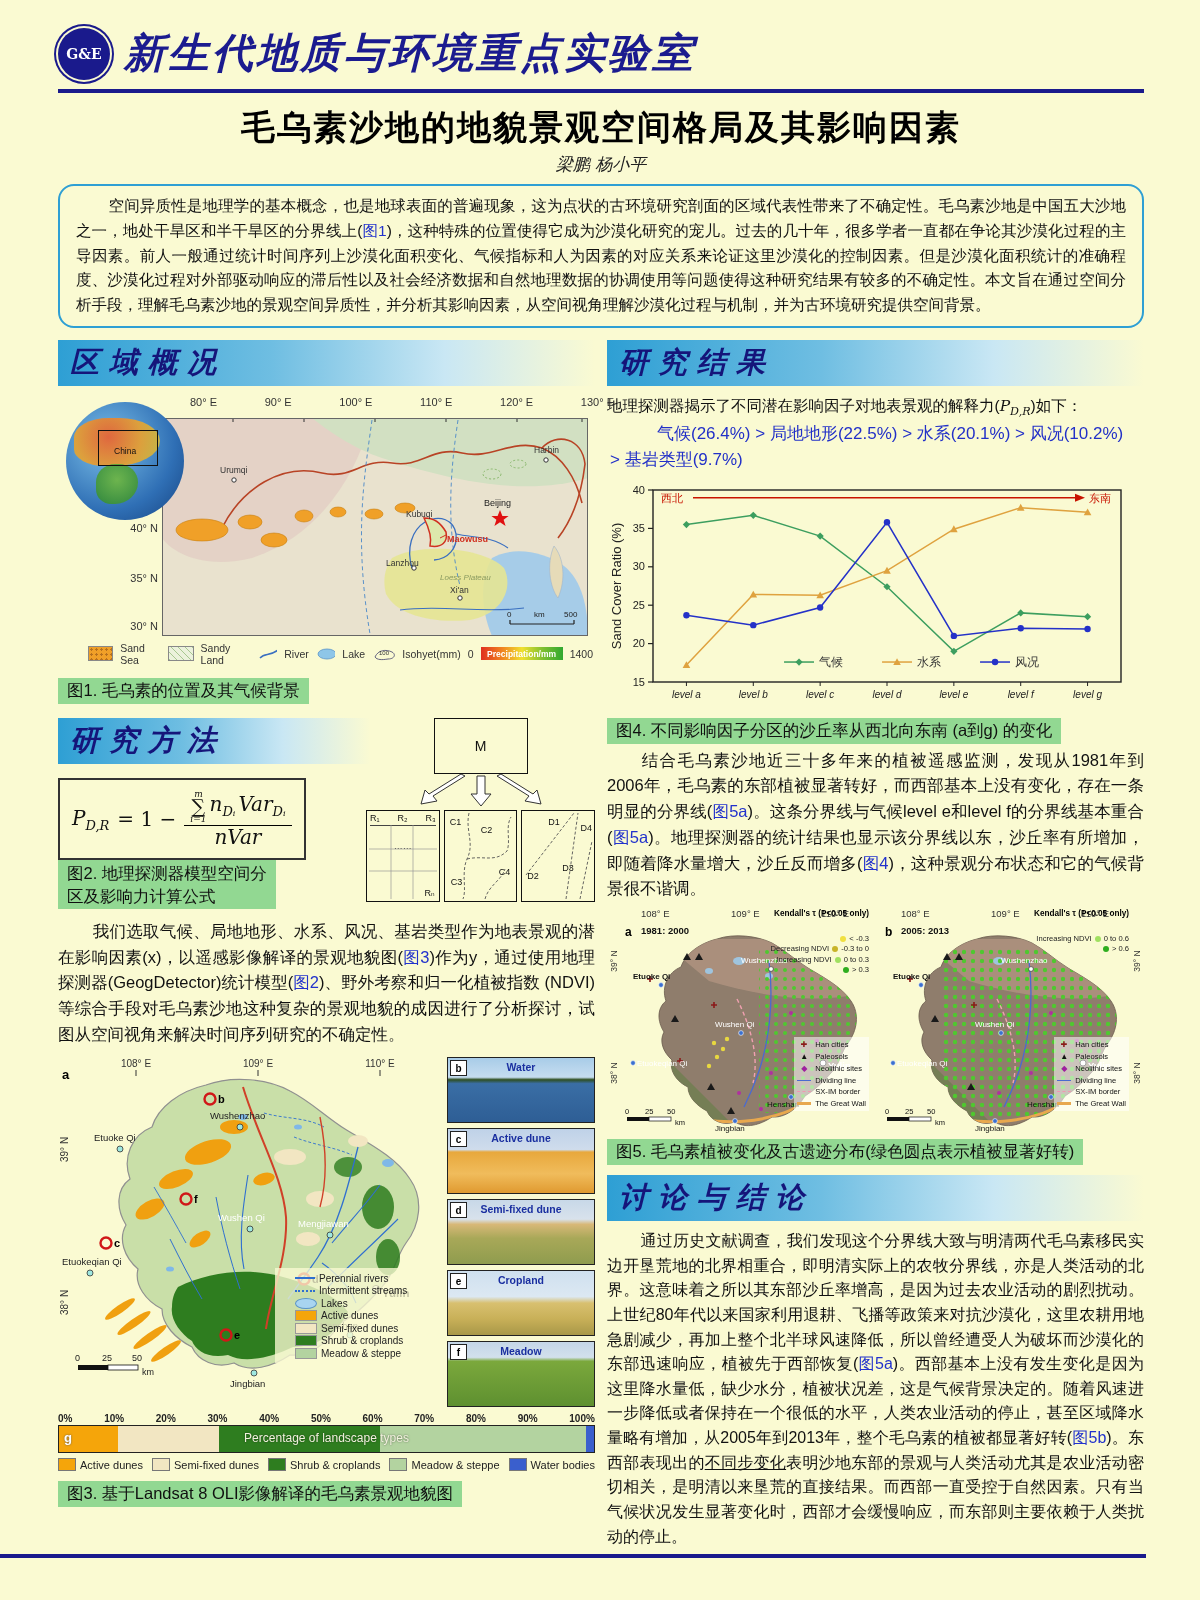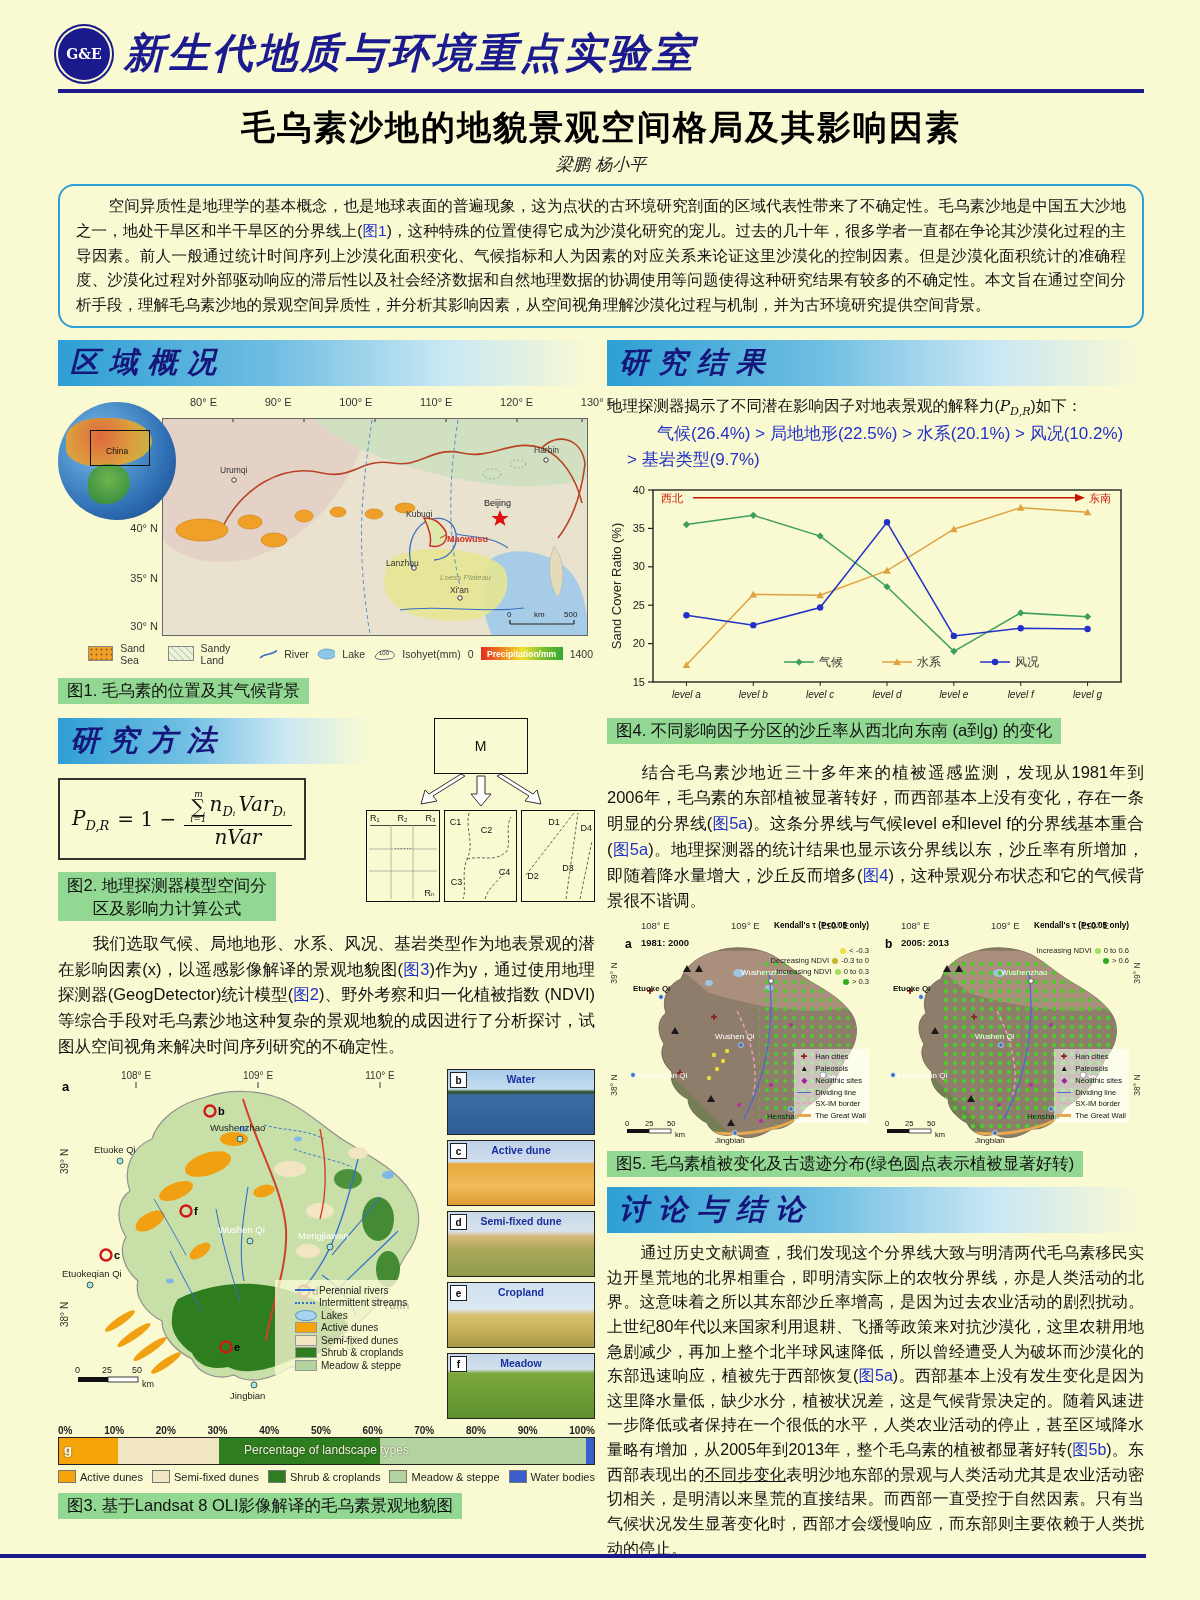--- a/index.html
+++ b/index.html
@@ -30,21 +30,21 @@
 
   .banner{height:46px;display:flex;align-items:center;padding-left:12px;margin-bottom:8px;
           background:linear-gradient(90deg,#2E9FD4 0%,#6FBEE2 40%,#C9E7F4 72%,rgba(250,250,210,0) 100%);
           font-family:"DejaVu Serif",serif;font-style:italic;font-weight:bold;font-size:29px;color:#15157A;letter-spacing:10px;}
   .banner.narrow{width:300px;}
 
   .capgreen{display:inline-block;background:#92D892;padding:2px 9px;font-size:16.5px;color:#101010;}
 
   
   .fig1{position:relative;height:272px;margin-top:4px;}
-  .globe{position:absolute;left:0;top:8px;width:118px;height:118px;border-radius:50%;
+  .globe{position:absolute;left:8px;top:8px;width:118px;height:118px;border-radius:50%;
          background:radial-gradient(circle at 35% 35%,#7CC0E8,#2F6FB5 62%,#16427F);overflow:hidden;text-align:center;}
   .globe .land1{position:absolute;left:8px;top:16px;width:86px;height:48px;border-radius:46% 54% 60% 40%;
          background:radial-gradient(circle at 40% 40%,#E86030,#E8A030 55%,#C8C040);opacity:.92;}
   .globe .land2{position:absolute;left:30px;top:62px;width:42px;height:40px;border-radius:50% 50% 60% 40%;
          background:radial-gradient(circle at 50% 40%,#70B840,#2E8830);opacity:.9;}
   .globe .frame{position:absolute;left:32px;top:28px;width:58px;height:34px;border:1.4px solid #111;}
   .globe .gl{position:absolute;left:48px;top:44px;font-size:8.5px;color:#111;}
   .f1-topticks{position:absolute;left:106px;top:2px;width:424px;display:flex;justify-content:space-between;padding:0 26px;font-size:11px;color:#333;}
   .f1-yticks{position:absolute;left:62px;top:26px;width:40px;height:218px;font-size:11px;color:#333;}
   .f1-yticks span{position:absolute;right:2px;}
@@ -61,21 +61,21 @@
   .methods-row{display:flex;gap:8px;margin-top:14px;}
   .m-left{width:300px;}
   .formula-box{border:2px solid #333;padding:10px 12px;margin-top:6px;display:inline-flex;align-items:center;gap:8px;
       font-family:"DejaVu Serif",serif;font-size:20px;font-style:italic;}
   .frac{display:inline-flex;flex-direction:column;align-items:center;line-height:1.1;}
   .frac .top{border-bottom:1.6px solid #000;padding:0 6px 2px;display:flex;align-items:center;gap:3px;}
   .sigma{display:inline-flex;flex-direction:column;align-items:center;font-style:normal;line-height:.9;}
   .sigma .s-sup,.sigma .s-sub{font-size:9px;font-style:italic;}
   .sigma .s-body{font-size:19px;}
   .fsub{vertical-align:sub;font-size:.65em;}
-  .fig2cap{margin-top:12px;text-align:center;line-height:1.35;}
+  .fig2cap{text-align:left;line-height:1.35;}
   .diagram{width:229px;position:relative;}
   .mbox{width:92px;height:54px;border:1.6px solid #111;margin:0 auto;display:flex;align-items:center;justify-content:center;font-size:14px;}
   .arrows{display:block;margin:0 auto;}
   .dia-row{display:flex;gap:4px;margin-top:2px;}
   .dbox{width:72px;height:90px;border:1.5px solid #111;position:relative;font-size:9px;background:#FAFAD2;}
   .dbox .hd{position:absolute;top:2px;left:3px;right:3px;display:flex;justify-content:space-between;border-bottom:1px solid #444;padding-bottom:2px;}
   .dbox .dots{position:absolute;top:30px;left:0;right:0;text-align:center;color:#555;}
   .dbox .rn{position:absolute;bottom:3px;right:4px;}
   .dbox svg{position:absolute;left:0;top:0;}
   .methods-p{margin-top:10px;}
@@ -109,24 +109,24 @@
   .gbar .gletter{position:absolute;left:5px;top:4px;font-size:13px;font-weight:bold;color:#fff;text-shadow:0 0 2px #555;}
   .f3-botlegend{display:flex;gap:0;justify-content:space-between;margin-top:5px;font-size:11px;color:#222;align-items:center;}
   .f3-botlegend .it{display:flex;align-items:center;gap:4px;}
   .bsw{width:16px;height:11px;border:1px solid #777;display:inline-block;}
   .f3cap{margin-top:10px;}
 
   
   .res-intro{font-size:16.5px;line-height:1.55;margin:2px 0 0;}
   .ranking{color:#2230C8;font-size:17px;line-height:1.55;}
   .ranking .l1{margin-left:50px;}
-  .ranking .l2{margin-left:20px;}
+  .ranking .l2{margin-left:3px;}
   .fig4wrap{margin-top:4px;}
   .fig4cap{margin-top:2px;}
-  .res-para{margin-top:16px;}
+  .res-para{margin-top:4px;}
   .res-para p{font-size:16.5px;line-height:1.56;}
 
   
   .fig5{margin-top:6px;}
   .f5row{display:flex;gap:8px;padding:0 12px;}
   .f5card{position:relative;width:252px;}
   .f5ticks{display:flex;justify-content:space-between;padding:0 22px;font-size:9.5px;color:#333;height:13px;}
   .f5svg{display:block;}
   .f5letter{position:absolute;top:17px;left:6px;font-size:12px;font-weight:bold;color:#000;}
   .f5period{position:absolute;top:17px;left:22px;font-size:9.5px;font-weight:bold;color:#111;}

